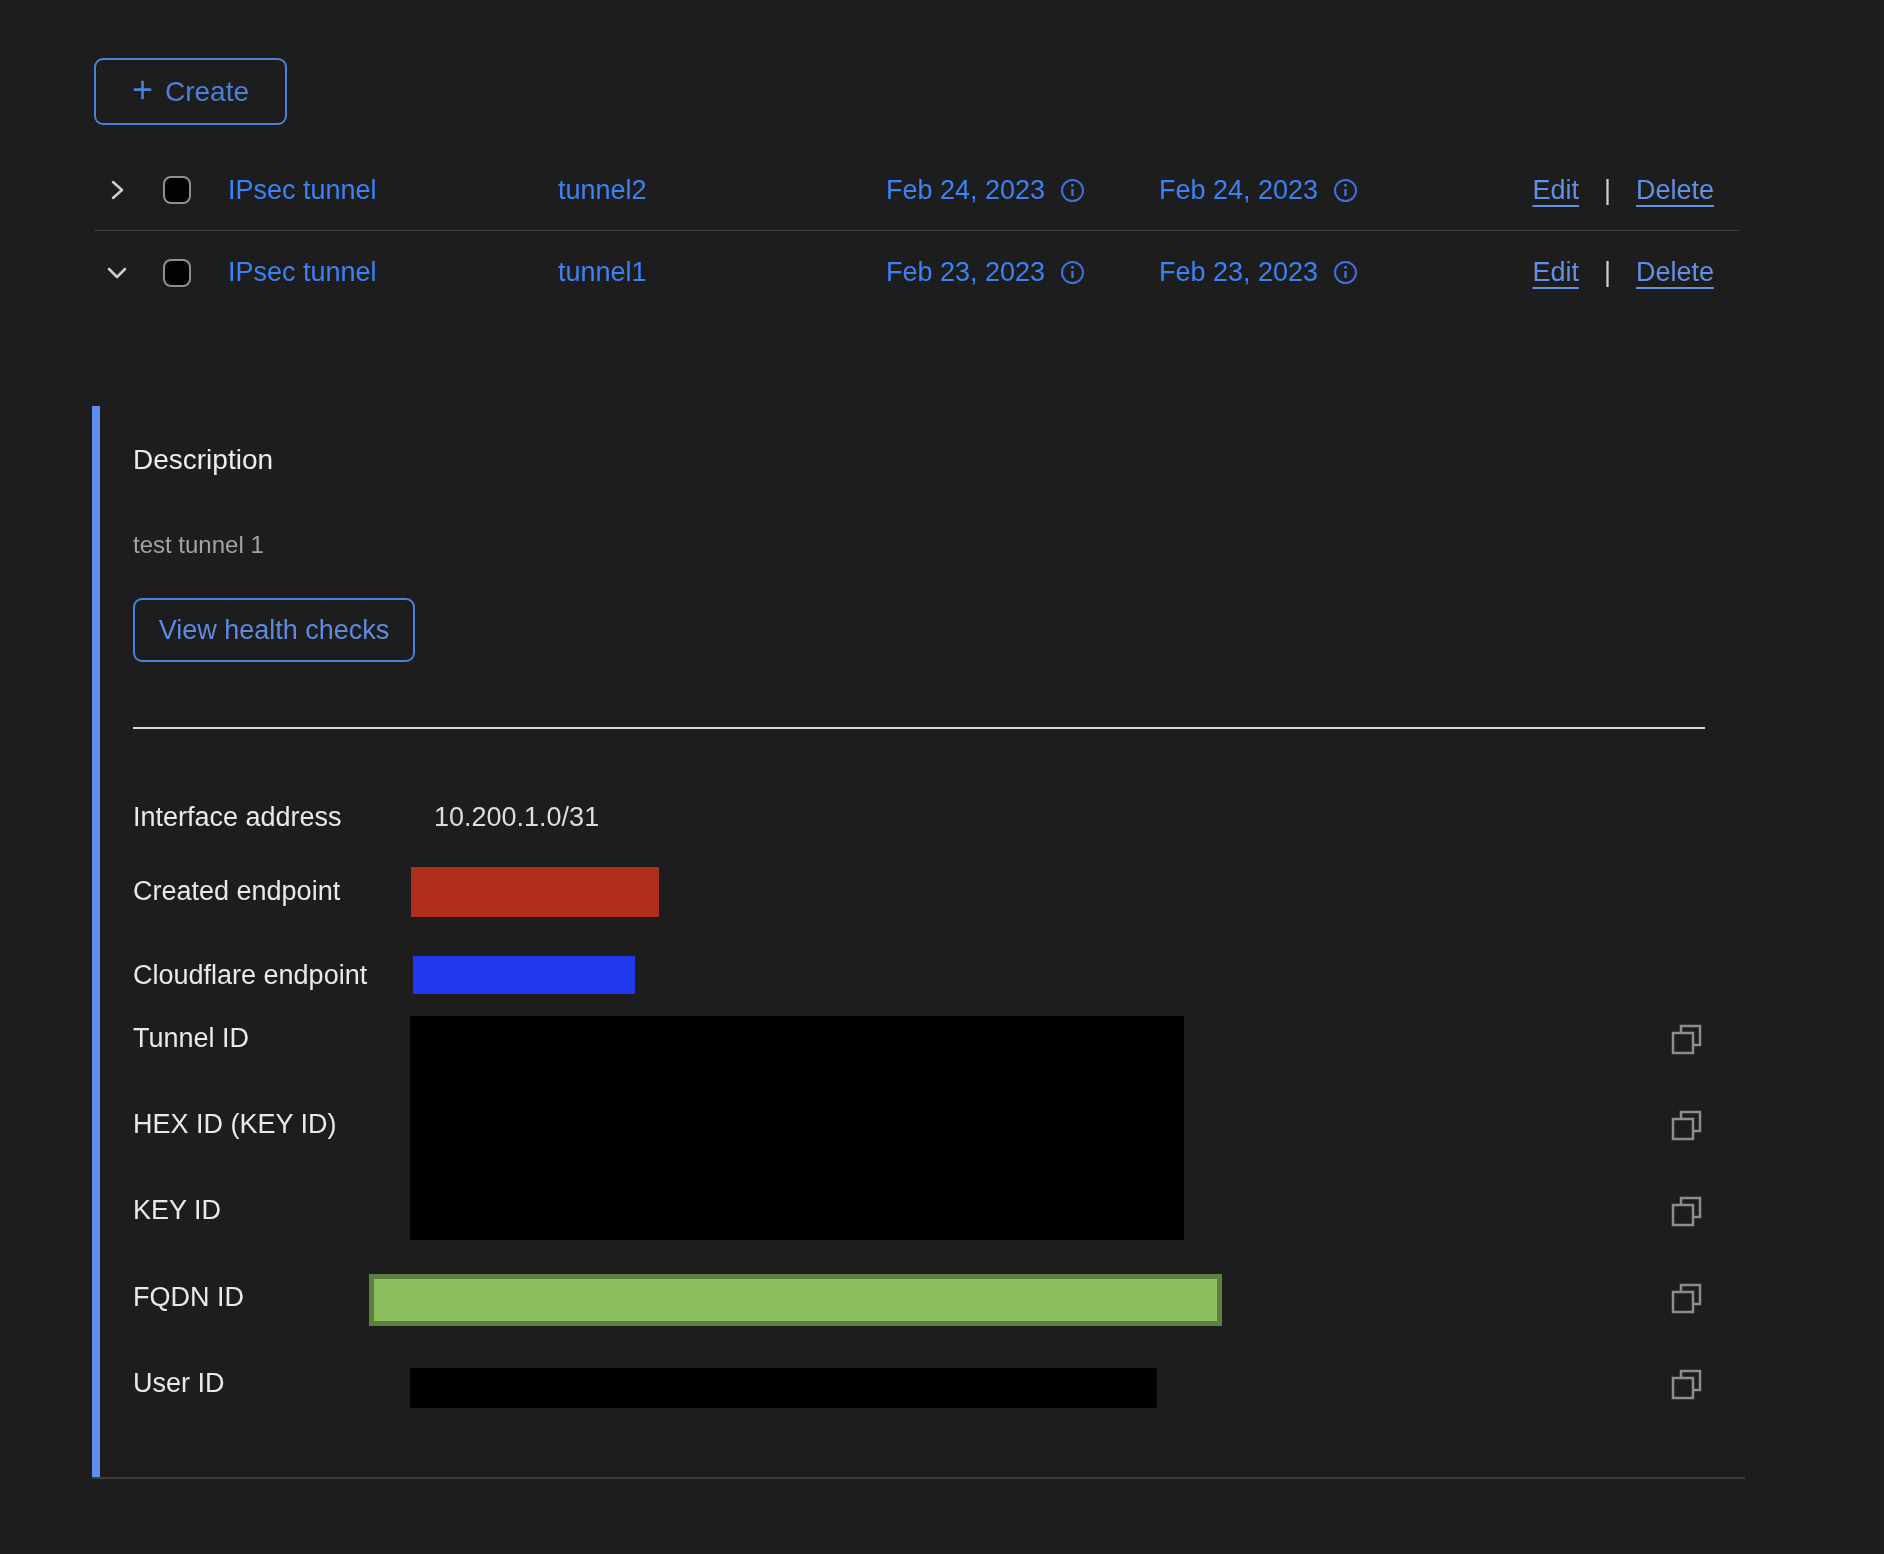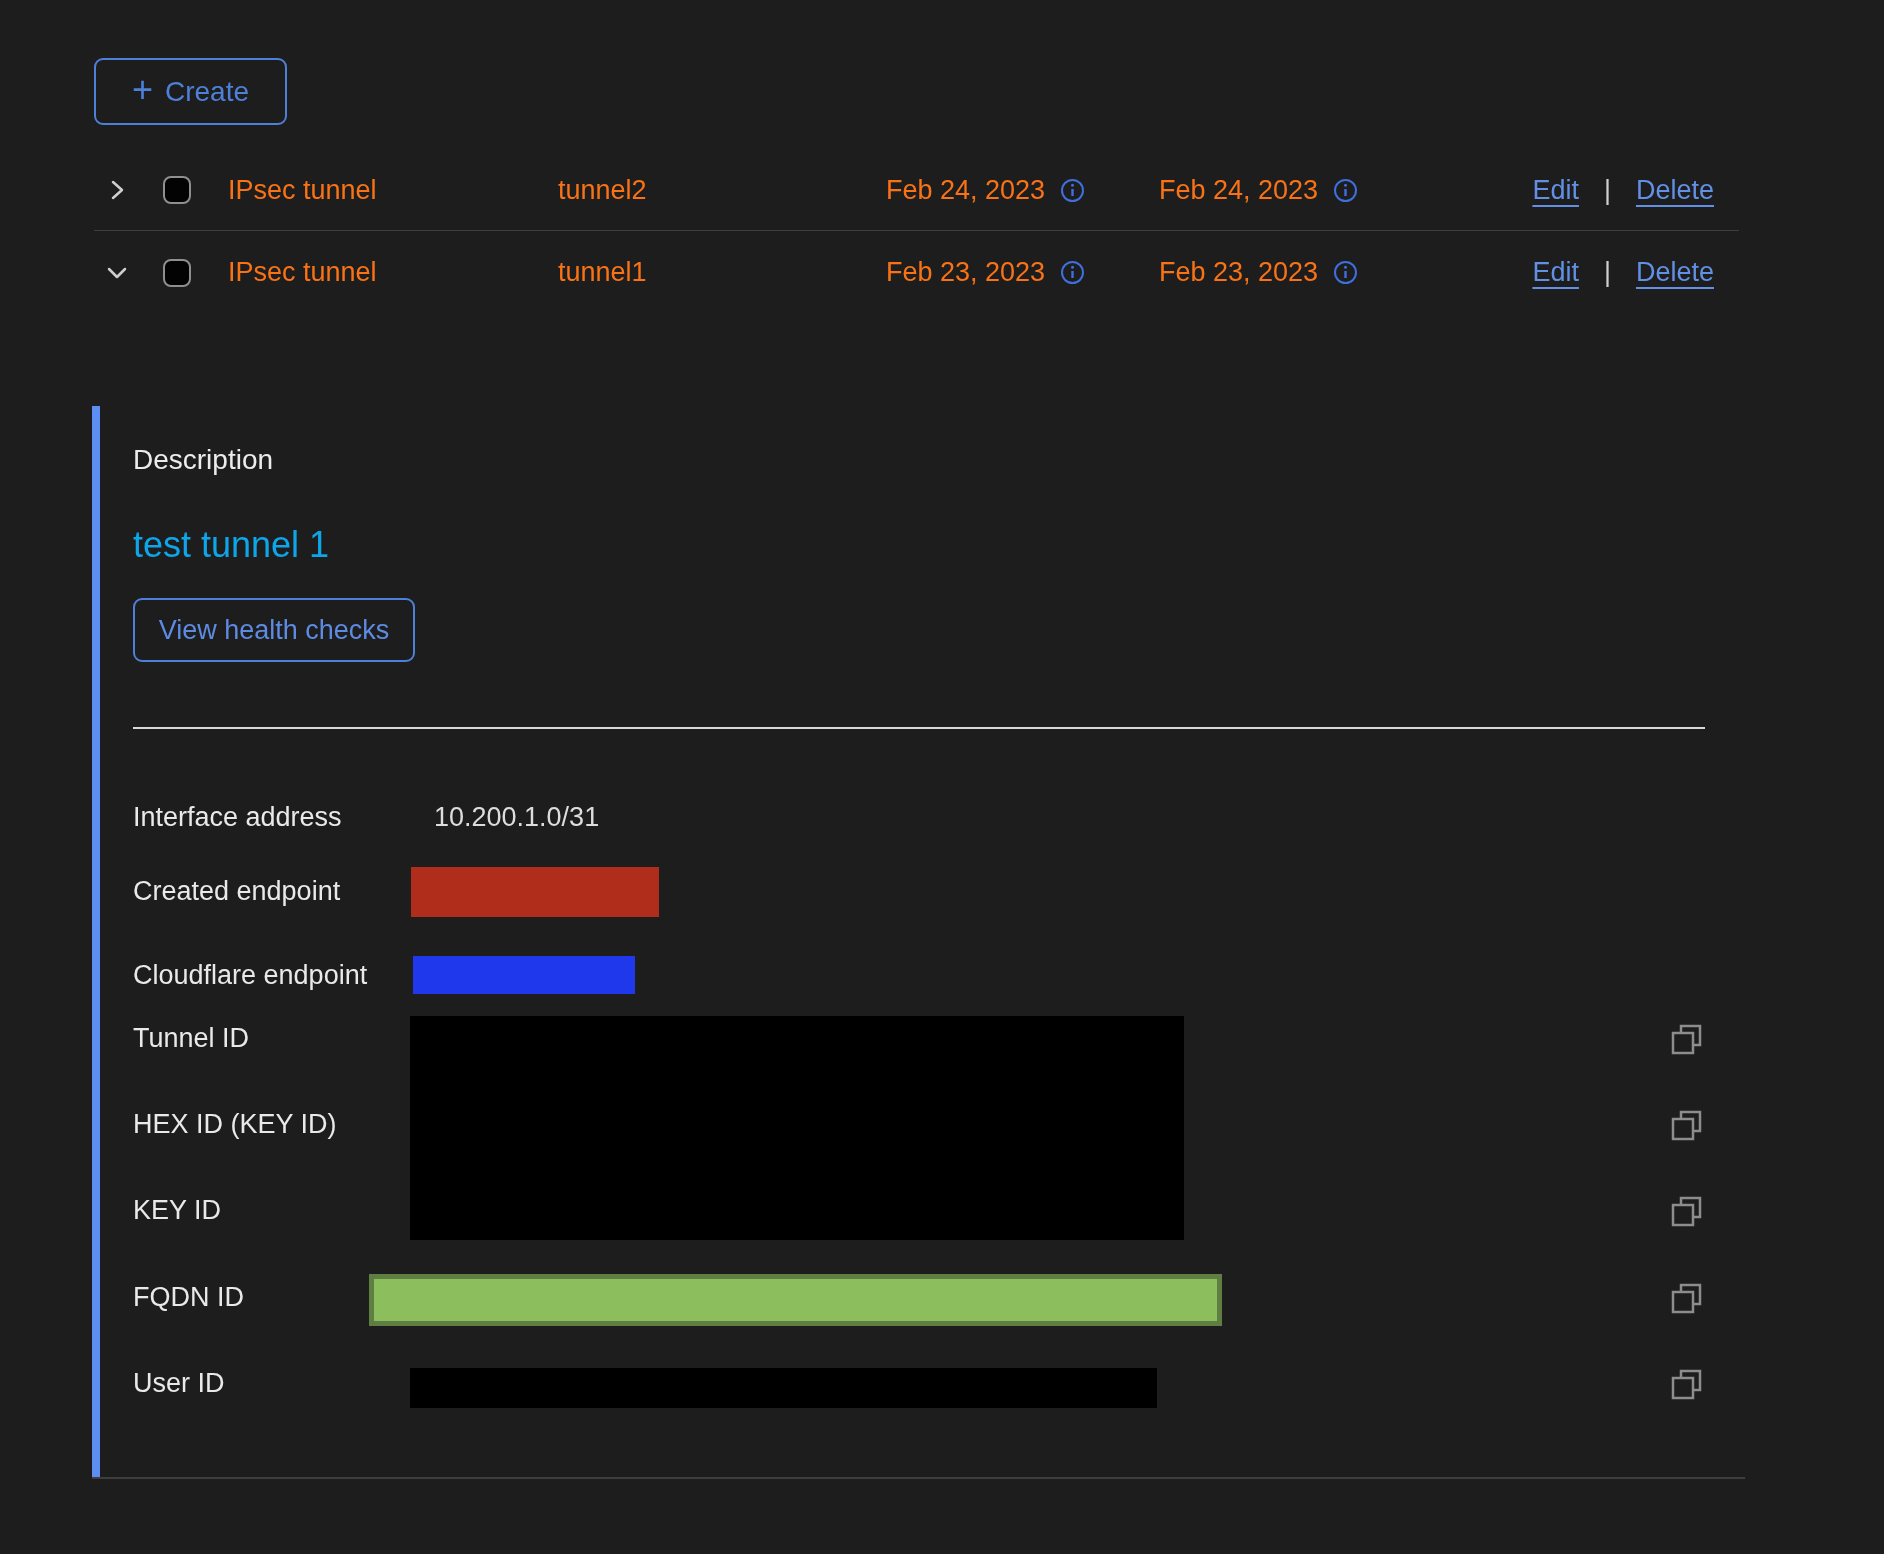--- a/index.html
+++ b/index.html
@@ -17,35 +17,35 @@
   .table{position:absolute;left:94px;top:150px;width:1645px;}
   .trow{display:grid;grid-template-columns:48px 86px 330px 328px 273px 1fr auto;
     align-items:center;font-size:27px;}
   .thead{height:92px;border-bottom:1px solid #4a4a4a;font-weight:700;color:#f2f2f2;}
   .row1{height:80px;border-bottom:1px solid #3e3e3e;}
   .row2{height:83px;}
   .chev-cell{display:flex;align-items:center;padding-left:10px;}
   .cb-cell{display:flex;align-items:center;padding-left:21px;}
   .checkbox{width:28px;height:28px;border:2px solid #8f8f8f;border-radius:8px;
     background:#030303;box-sizing:border-box;cursor:pointer;}
-  .cell{color:#f97316;}
+  .cell{color:#3b82f6;}
   .date-cell{display:flex;align-items:center;gap:15px;}
   .actions{display:flex;align-items:center;gap:25px;padding-right:25px;font-size:27px;}
   .lnk{background:none;border:none;padding:0;font-family:inherit;font-size:27px;
     color:#6190e5;text-decoration:underline;text-underline-offset:6px;
     text-decoration-thickness:2px;cursor:pointer;}
   .sep{color:#cfcfcf;}
 
   
   .panel{position:absolute;left:92px;top:406px;width:1653px;height:1071px;
     border-left:8px solid #5d8ff2;box-sizing:content-box;}
   .desc-label{position:absolute;left:33px;top:54px;transform:translateY(-50%);
     font-size:28px;color:#ececec;font-weight:500;}
   .desc-value{position:absolute;left:33px;top:139px;transform:translateY(-50%);
-    font-size:36px;color:#0ea5e9;}
+    font-size:24px;color:#a3a3a3;}
   .health-btn{position:absolute;left:33px;top:192px;width:282px;height:64px;
     background:transparent;border:2px solid #4d80d9;border-radius:9px;color:#5d8be2;
     font-size:27px;font-family:inherit;cursor:pointer;}
   .panel-divider{position:absolute;left:33px;top:321px;width:1572px;height:2px;
     background:#d9d9d9;}
   .f-label{position:absolute;left:33px;transform:translateY(-50%);font-size:27px;
     color:#e9e9e9;white-space:nowrap;}
   .f-value{position:absolute;left:334px;transform:translateY(-50%);font-size:27px;
     color:#dddddd;}
   .redact{position:absolute;}

